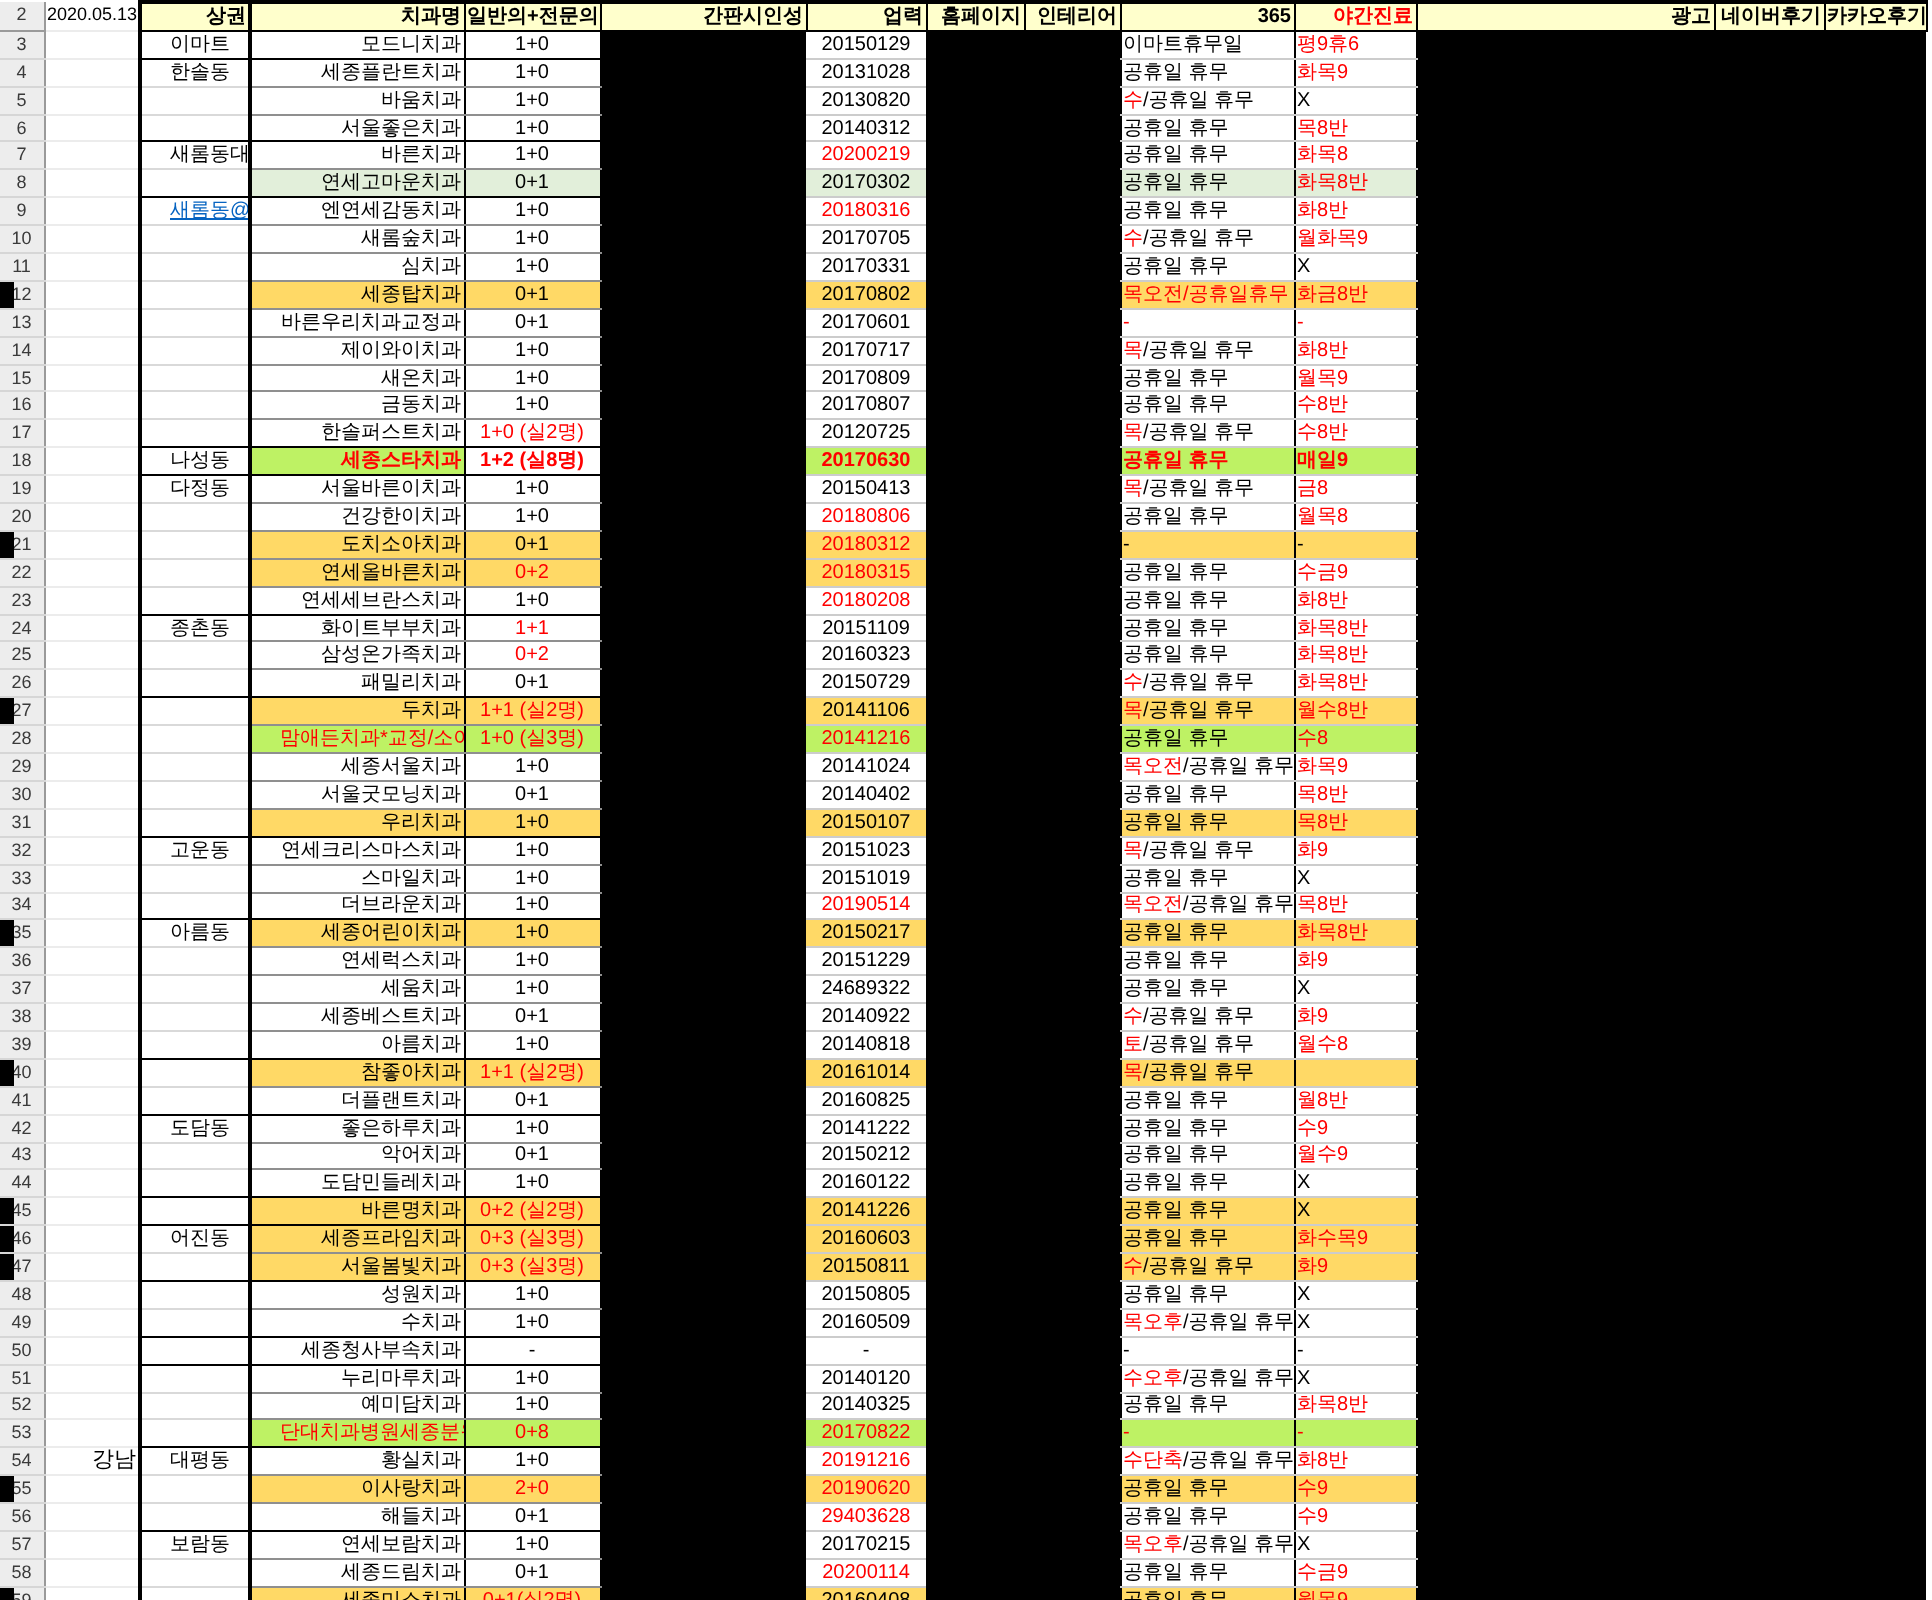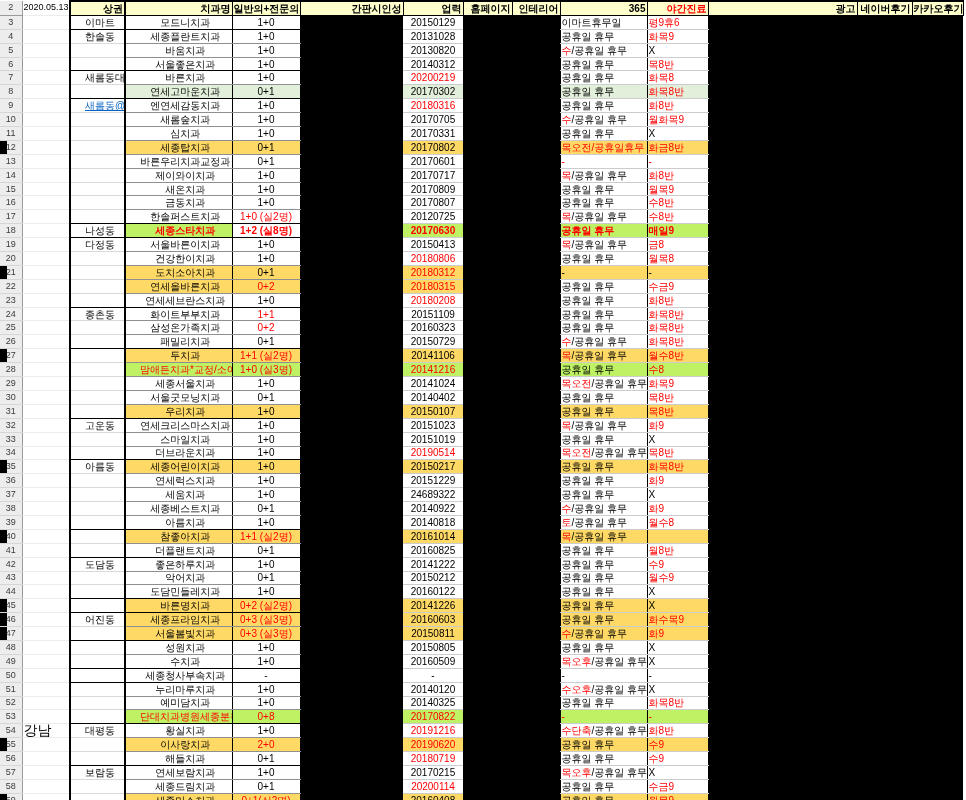--- a/index.html
+++ b/index.html
@@ -6,26 +6,26 @@
   .sheet{position:relative;width:966px;height:800px;overflow:hidden;
          font-family:"Liberation Sans",sans-serif;font-size:10px;color:#000;background:#fff;}
   table{border-collapse:collapse;table-layout:fixed;width:963px;}
   td,th{padding:0 1px;height:12.9px;line-height:11px;overflow:hidden;white-space:nowrap;
         font-weight:normal;vertical-align:middle;}
   
   .rn{background:#EDEDED;color:#3a3a3a;text-align:center;font-size:9px;
       border-right:1px solid #9a9a9a;border-bottom:1px solid #d6d6d6;position:relative;}
   .mark{position:absolute;left:0;top:0;width:7px;height:100%;background:#000;}
   
-  .ca{text-align:left;border-bottom:1px solid #ececec;font-size:14px;}
+  .ca{text-align:right;border-bottom:1px solid #ececec;font-size:11px;}
   
   .cb{text-align:left;border-left:2px solid #000;border-right:2px solid #000;
       border-bottom:1px solid #d9d9d9;padding-left:14px;}
   
-  .cc{text-align:center;border-right:1px solid #000;border-bottom:1px solid #8f8f8f;padding-left:14px;}
+  .cc{text-align:right;border-right:1px solid #000;border-bottom:1px solid #8f8f8f;padding-left:14px;}
   
   .cd{text-align:center;border-right:1px solid #000;border-bottom:1px solid #8f8f8f;}
   
   .cf{text-align:center;border-bottom:1px solid #cccccc;}
   
   .ci{border-left:1px solid #000;border-right:1px solid #000;
       border-bottom:1px solid #cccccc;}
   
   .cj{text-align:left;border-right:1px solid #000;border-bottom:1px solid #cccccc;}
   
@@ -932,21 +932,21 @@
           <td class="bk"></td>
           <td class="bk"></td>
         </tr>
         <tr>
           <td class="rn">56</td>
           <td class="ca"></td>
           <td class="cb gb"></td>
           <td class="cc gb">해들치과</td>
           <td class="cd gb">0+1</td>
           <td class="bk"></td>
-          <td class="cf fr">20180719</td>
+          <td class="cf fr">29403628</td>
           <td class="bk"></td>
           <td class="bk"></td>
           <td class="ci"><span class="iblk">공휴일 휴무</span></td>
           <td class="cj fr">수9</td>
           <td class="bk"></td>
           <td class="bk"></td>
           <td class="bk"></td>
         </tr>
         <tr>
           <td class="rn">57</td>

